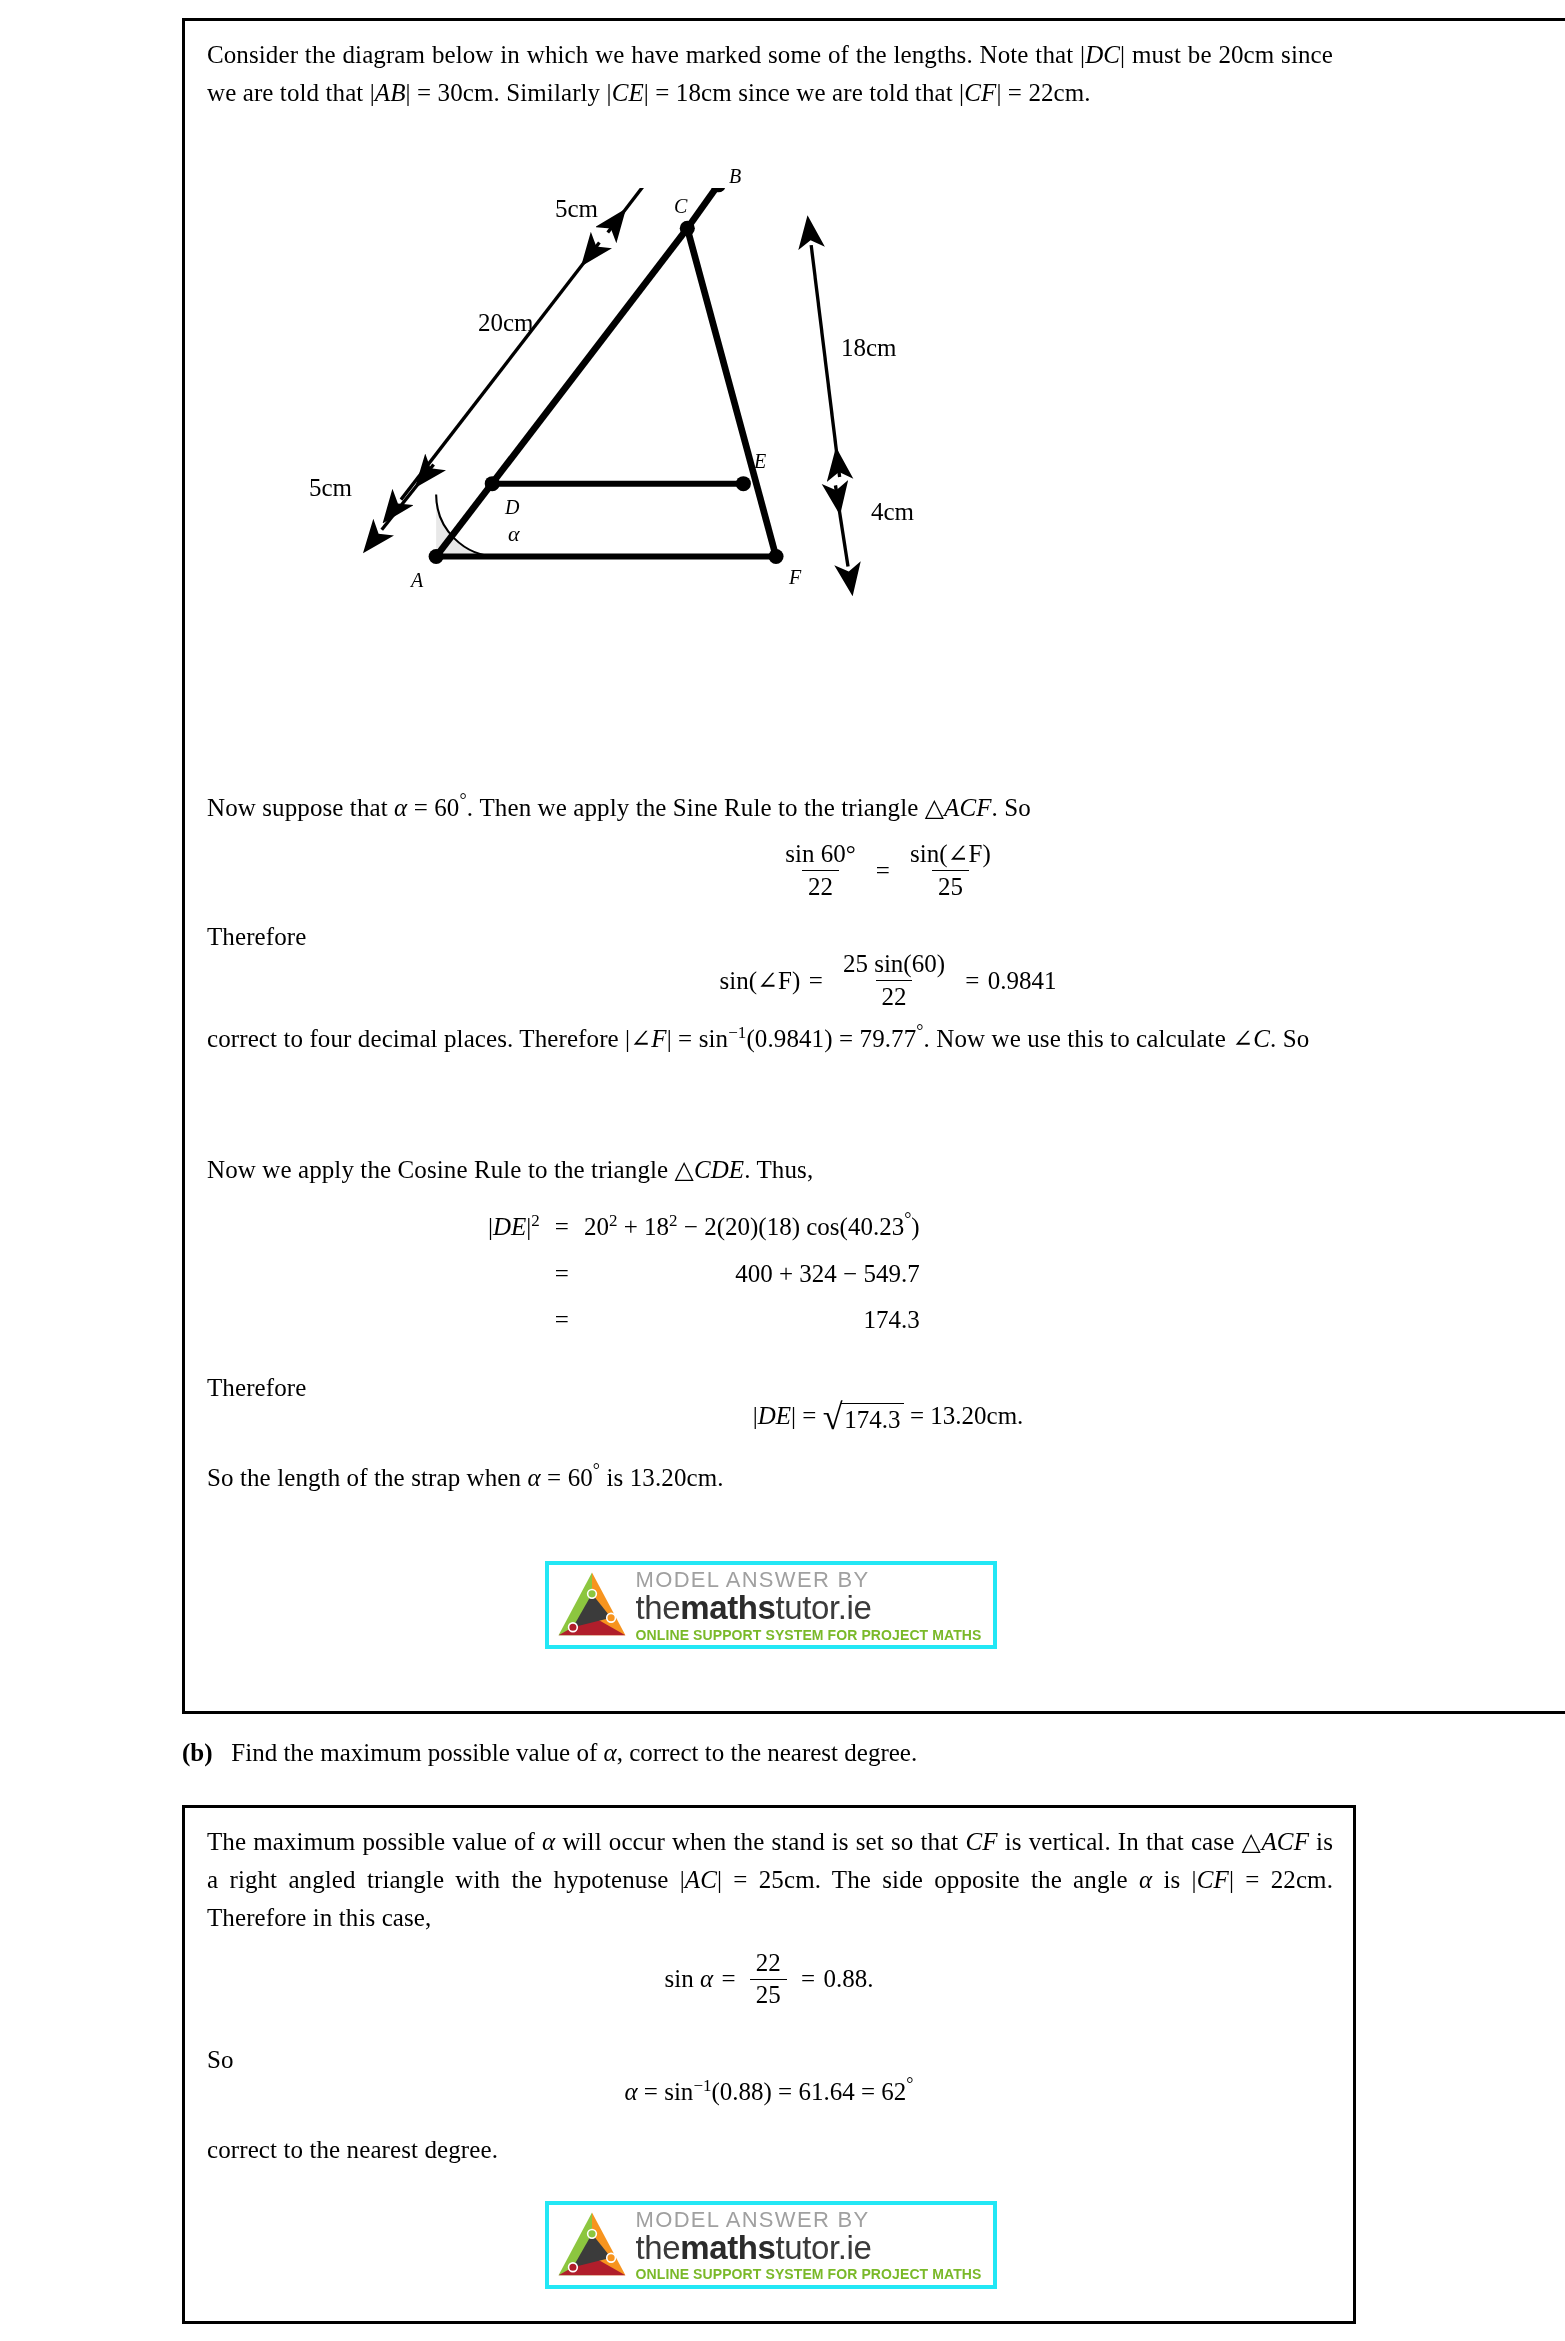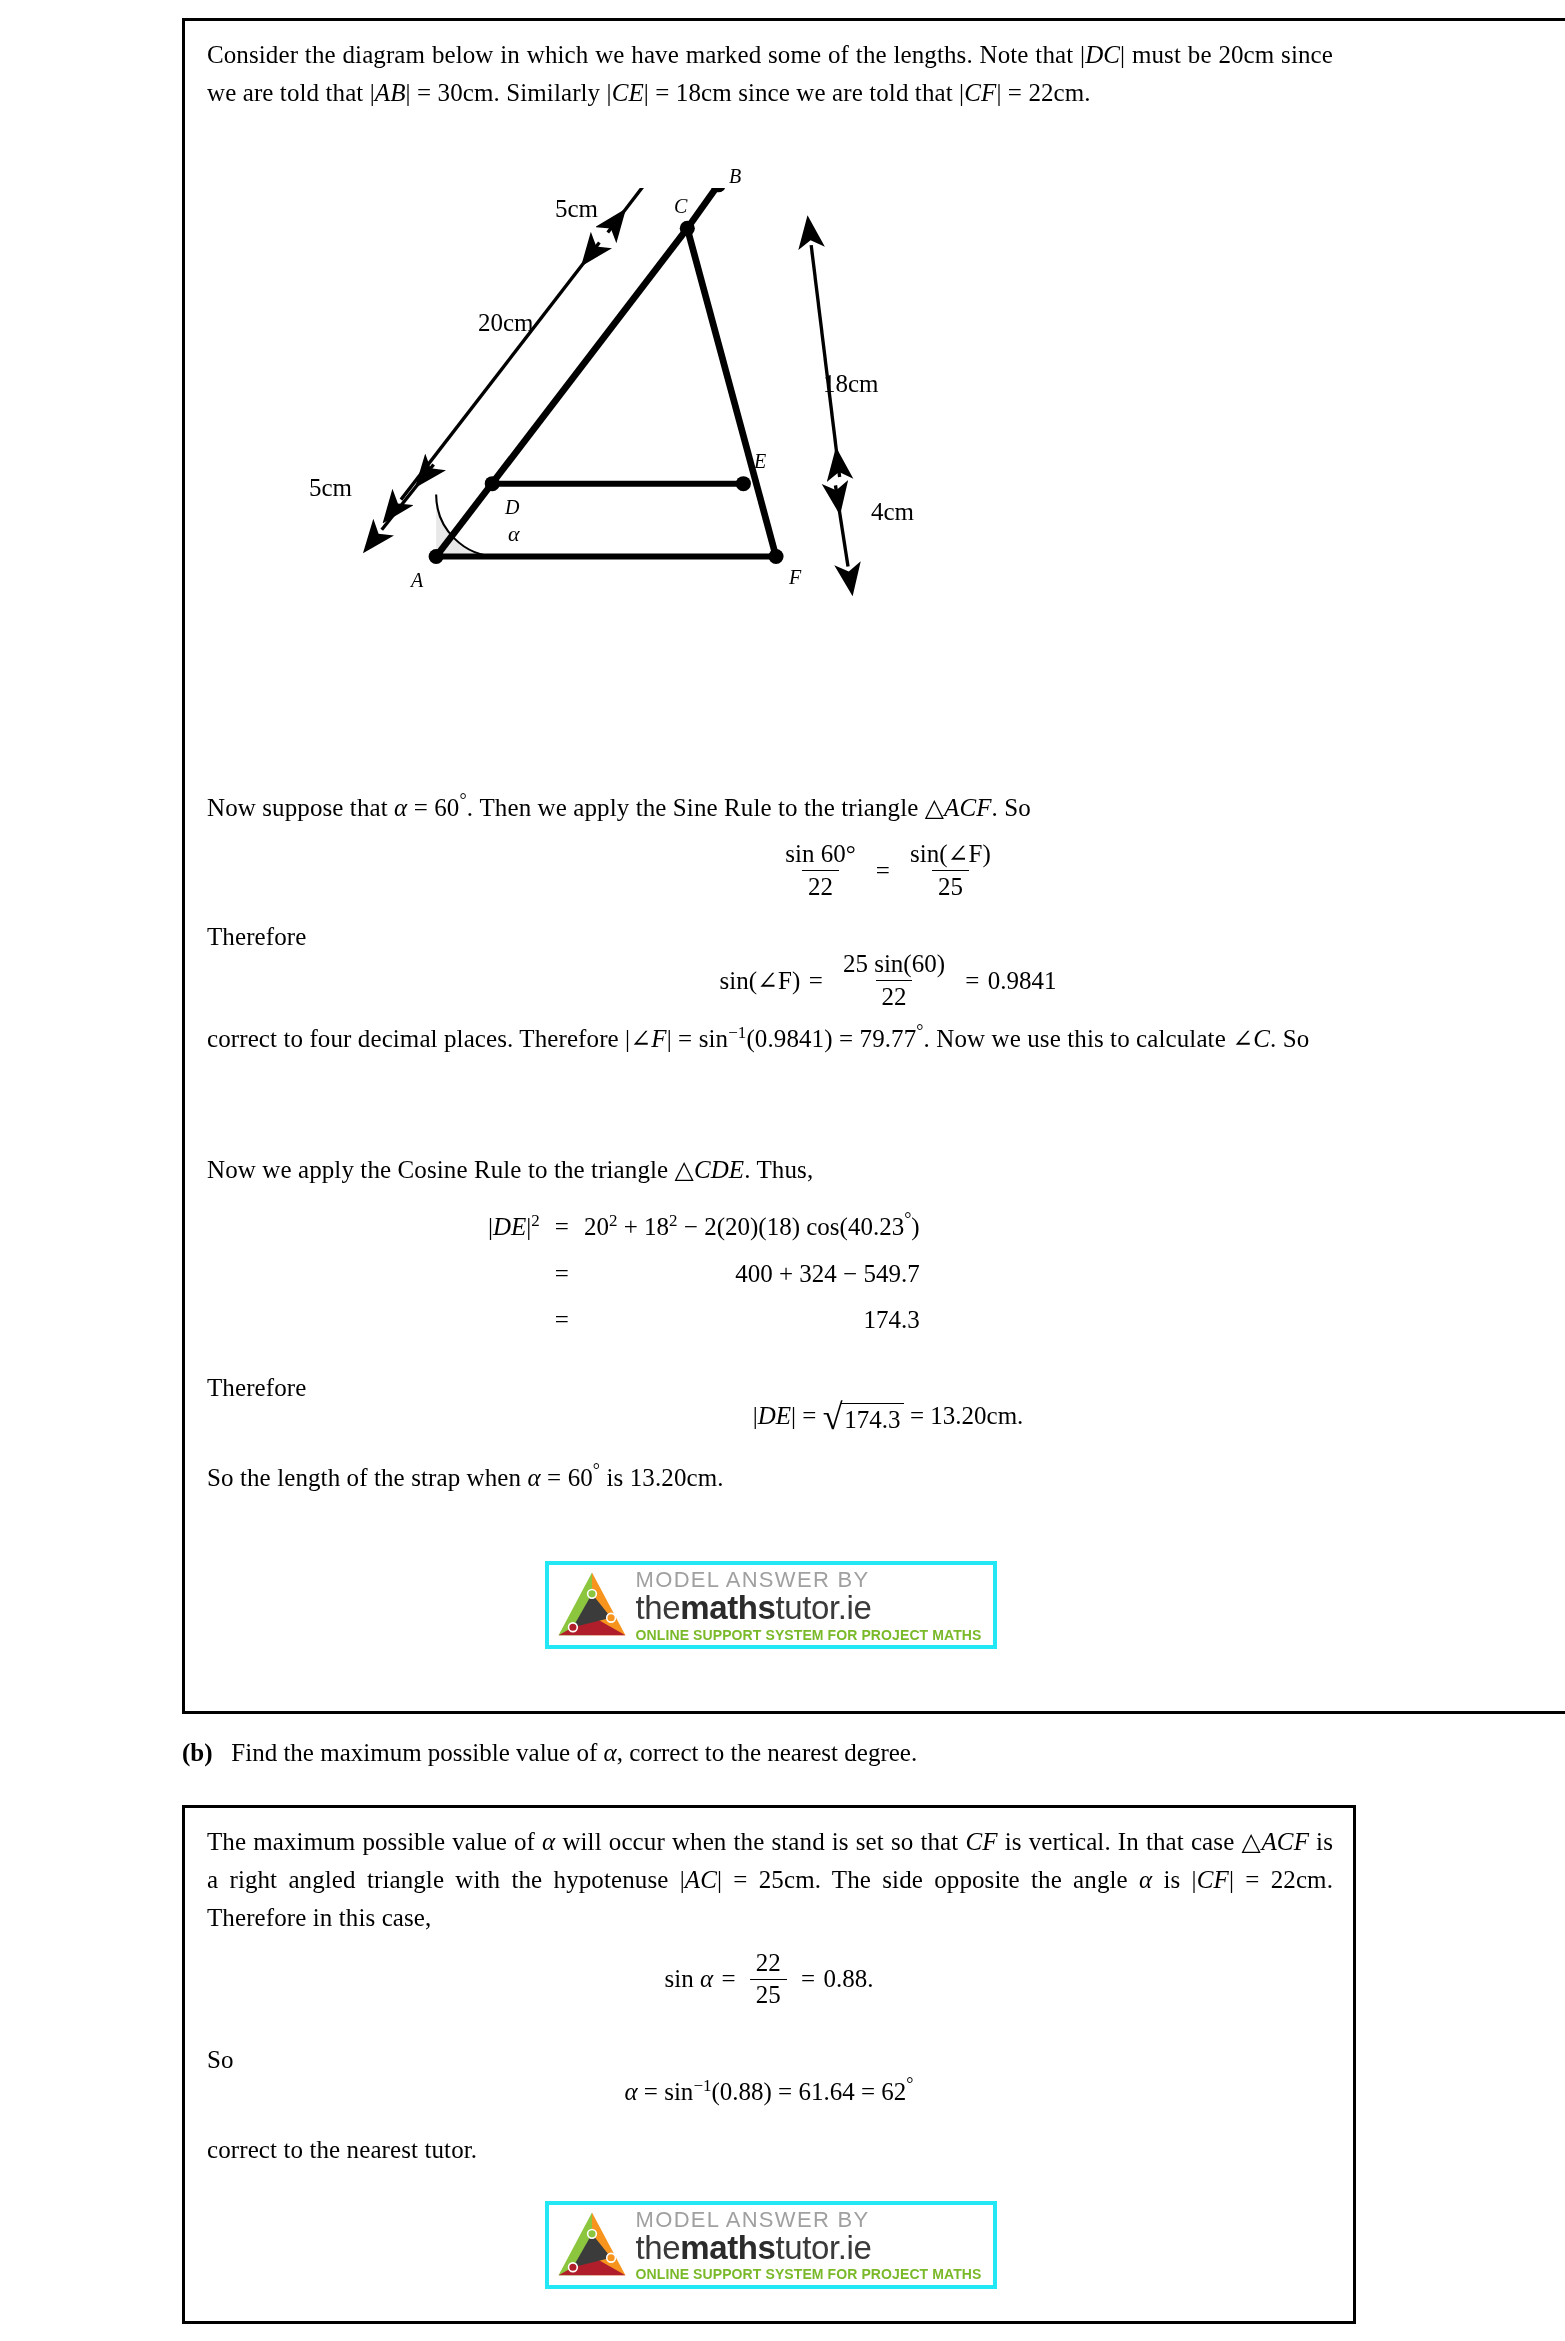--- a/index.html
+++ b/index.html
@@ -245,21 +245,21 @@
           <line x1="297" y1="330" x2="235" y2="408" stroke="#000" stroke-width="4" marker-start="url(#ah)" marker-end="url(#ah)"></line>
 
           <line x1="782" y1="345" x2="748" y2="68" stroke="#000" stroke-width="4" marker-start="url(#ah)" marker-end="url(#ah)"></line>
 
           <line x1="777" y1="355" x2="792" y2="452" stroke="#000" stroke-width="4" marker-start="url(#ah)" marker-end="url(#ah)"></line>
         </svg>
 
         <span class="dim-label" style="left:370px; top:6.7px;">5cm</span>
         <span class="dim-label" style="left:293px; top:121px;">20cm</span>
         <span class="dim-label" style="left:124px; top:286px;">5cm</span>
-        <span class="dim-label" style="left:638px; top:146px;margin-top:36px;">18cm</span>
+        <span class="dim-label" style="left:656px; top:146px;">18cm</span>
         <span class="dim-label" style="left:686px; top:310px;">4cm</span>
 
         <span class="pt-label" style="left:226px; top:381px;">A</span>
         <span class="pt-label" style="left:544px; top:-23.4px;">B</span>
         <span class="pt-label" style="left:489px; top:6.7px;">C</span>
         <span class="pt-label" style="left:320px; top:308px;">D</span>
         <span class="pt-label" style="left:569px; top:262px;">E</span>
         <span class="pt-label" style="left:604px; top:378px;">F</span>
 
         <span class="alpha-label" style="left:323px; top:333px;">α</span>
@@ -386,21 +386,21 @@
       </div>
 
       <div class="para noj" style="left:22px; top:233px; width:251px;">So</div>
 
       <div class="eq" style="top:270px;">
         <span class="eqrow">
           <span><i class="mathvar">α</i> = sin<span class="sup">−1</span>(0.88) = 61.64 = 62<span class="deg">°</span></span>
         </span>
       </div>
 
-      <div class="para noj" style="left:22px; top:323px; width:586px;">correct to the nearest tutor.</div>
+      <div class="para noj" style="left:22px; top:323px; width:586px;">correct to the nearest degree.</div>
 
       <div class="logo-wrap" style="left:360px; top:393px; width:452px; height:88px;">
         <svg class="logo-mark" viewBox="0 0 100 88">
           <polygon points="50,3 8,82 50,82" fill="#8cc63f"></polygon>
           <polygon points="50,3 50,82 92,82" fill="#f7941e"></polygon>
           <polygon points="8,82 92,82 50,58" fill="#b01e2b"></polygon>
           <polygon points="50,30 26,72 74,60" fill="#3b3b3b"></polygon>
           <circle cx="50" cy="30" r="5.5" fill="#8cc63f" stroke="#ffffff" stroke-width="2"></circle>
           <circle cx="26" cy="72" r="5.5" fill="#b01e2b" stroke="#ffffff" stroke-width="2"></circle>
           <circle cx="74" cy="60" r="5.5" fill="#f7941e" stroke="#ffffff" stroke-width="2"></circle>

